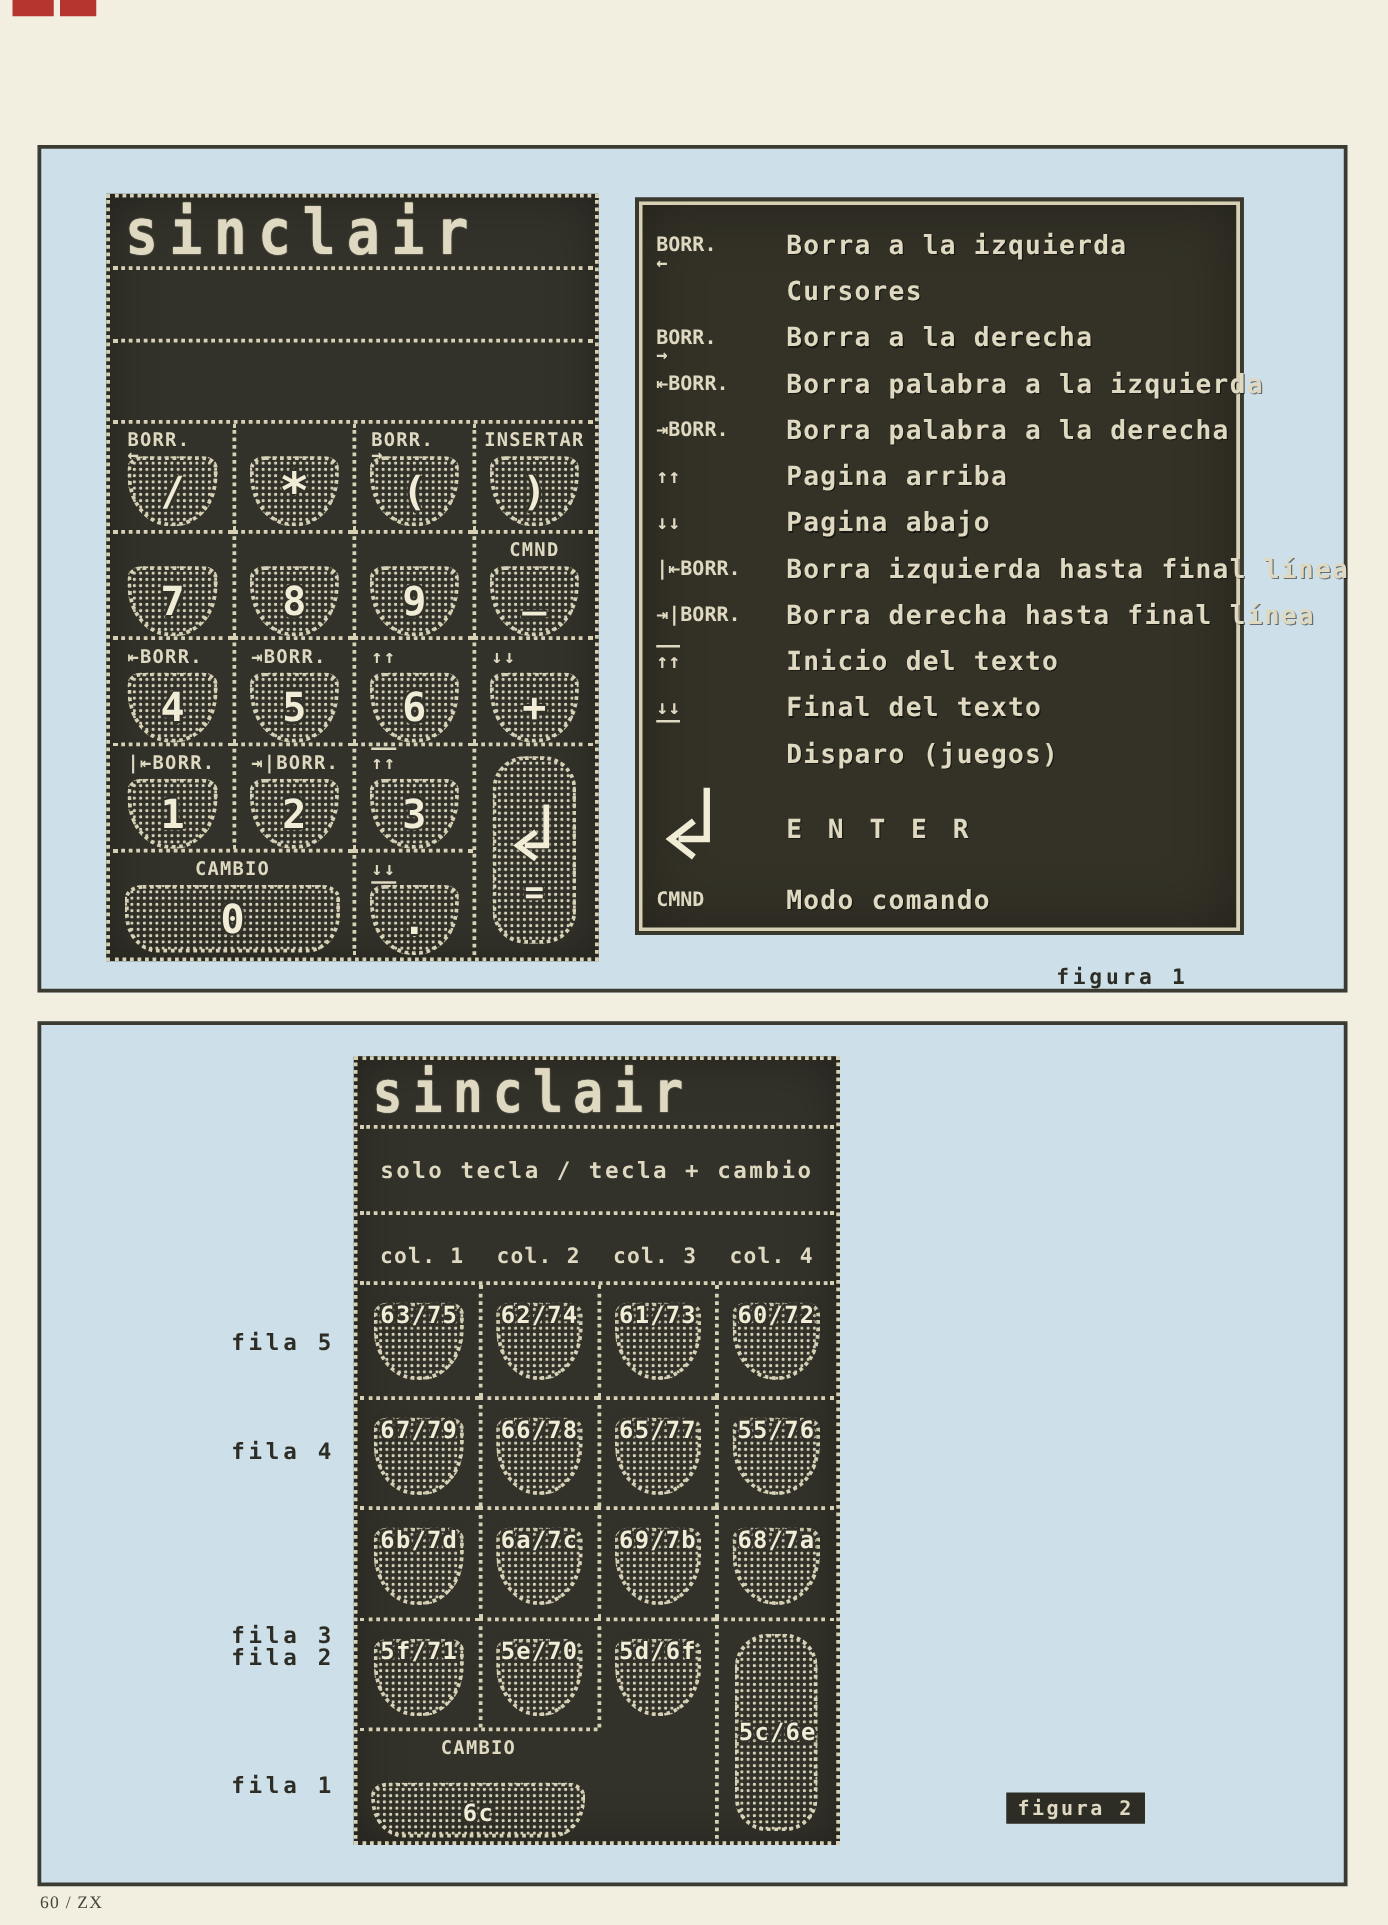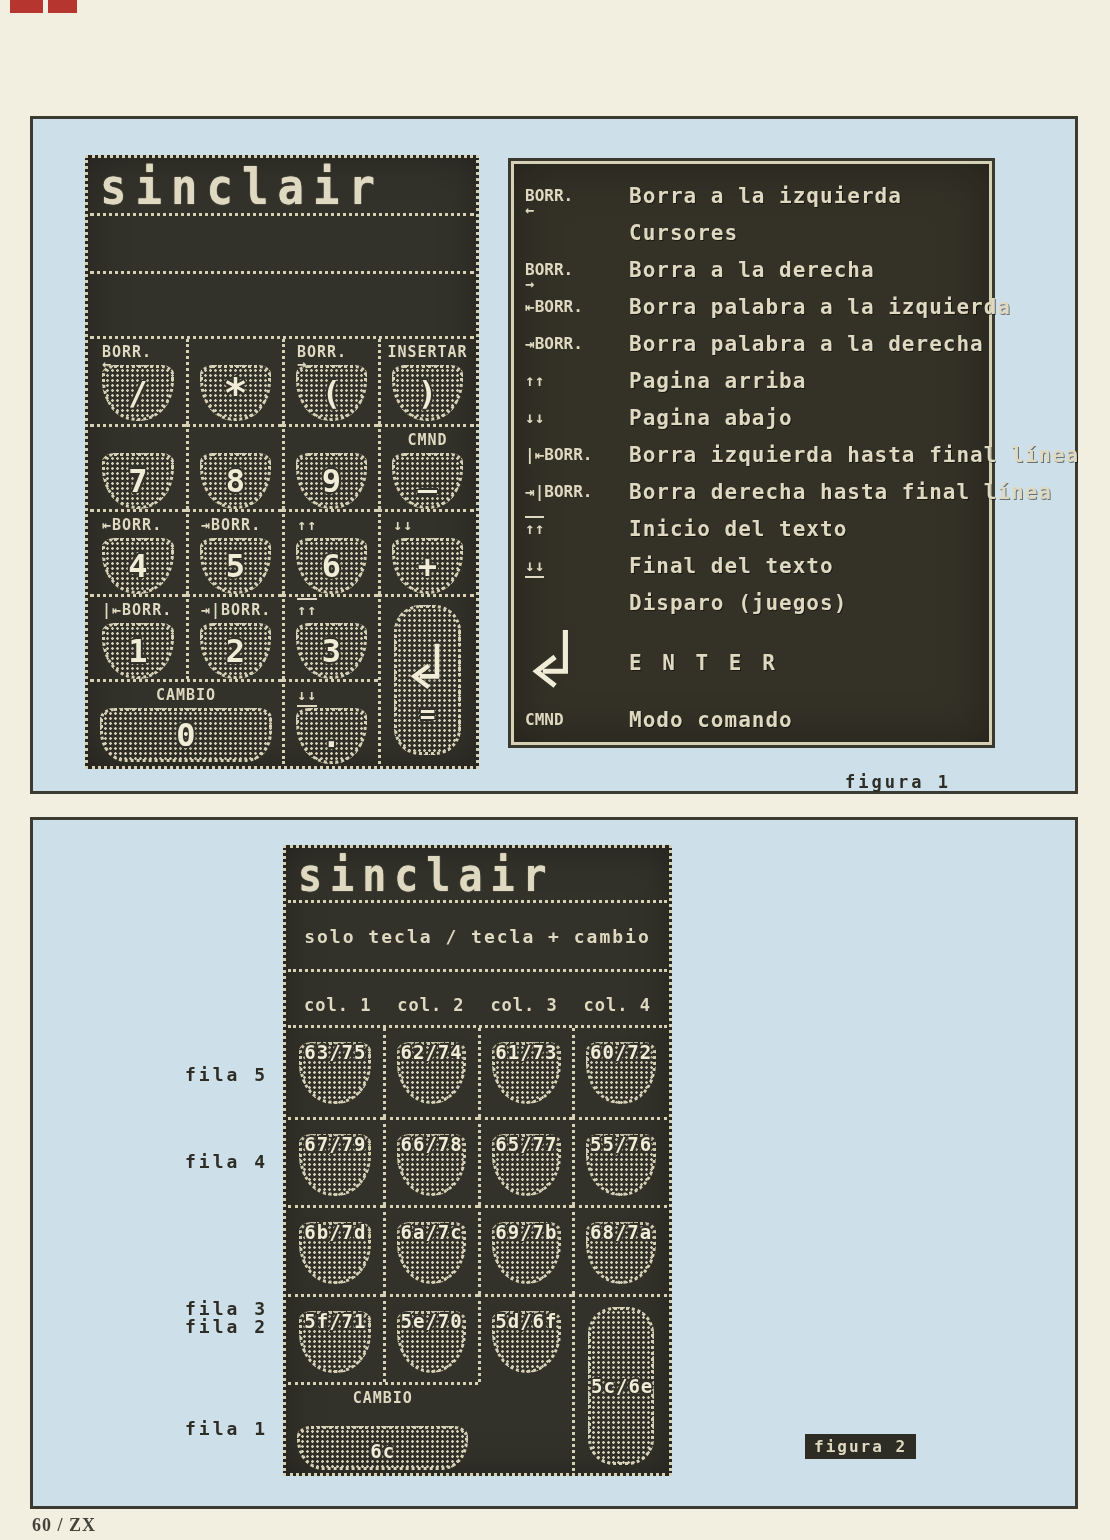--- a/index.html
+++ b/index.html
@@ -86,21 +86,21 @@
   .kp2 .key.tallkey{height:158px;margin-top:8px;align-items:flex-start;justify-content:center;}
   .kp2 .key.tallkey .kglyph{margin-top:0;}
   .kp2 .key.widekey{height:44px;margin-top:17px;align-items:center;}
   .kp2 .key.widekey .kglyph{margin-top:6px;}
   .kp2 .klabel{height:22px;}
 
   .fila-label{position:absolute;left:185px;width:95px;color:var(--ink2);font-weight:bold;font-size:18px;letter-spacing:3px;white-space:nowrap;}
   .caption2{position:absolute;left:805px;top:1434px;background:var(--ink2);color:var(--cream);
             font-weight:bold;font-size:16px;letter-spacing:2px;padding:3px 9px;}
 
-  .footer{position:absolute;left:32px;top:1515px;color:#45443c;font-family:"Liberation Serif","DejaVu Serif",serif;font-size:18px;letter-spacing:1px;font-weight:bold;}
+  .footer{position:absolute;left:32px;top:1515px;color:#45443c;font-family:"Liberation Serif","DejaVu Serif",serif;font-size:14px;letter-spacing:1px;}
 </style>
 </head>
 <body>
 
 <div class="redmark m1"></div>
 <div class="redmark m2"></div>
 
 <div class="panel p1"></div>
 
 <div class="keypad kp1">

